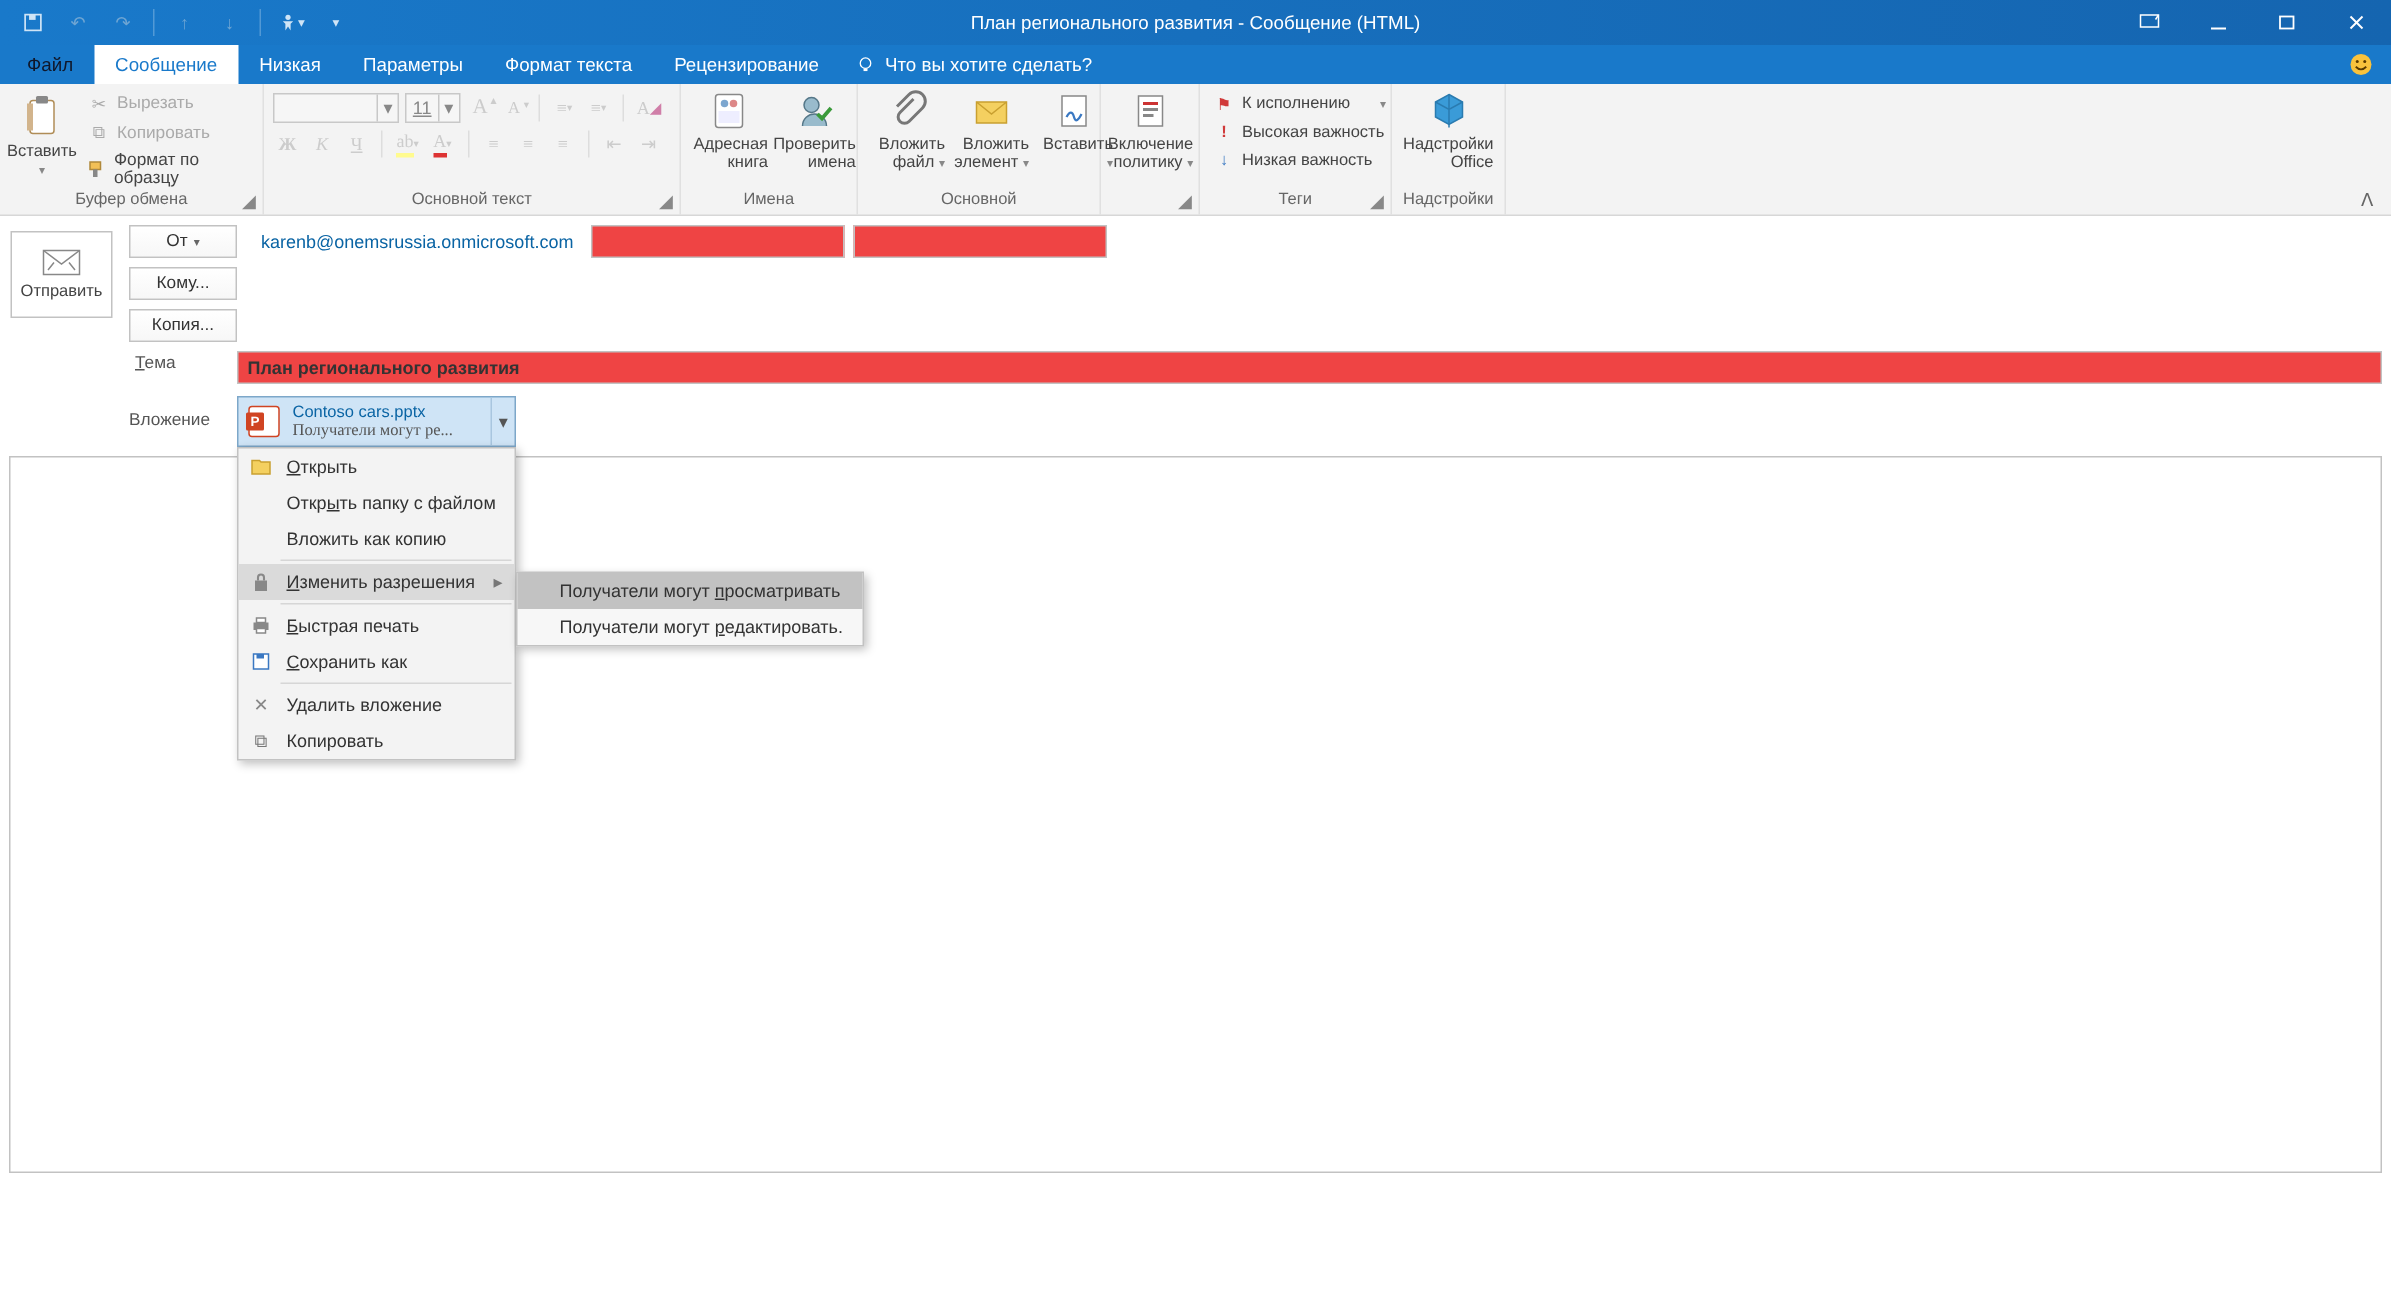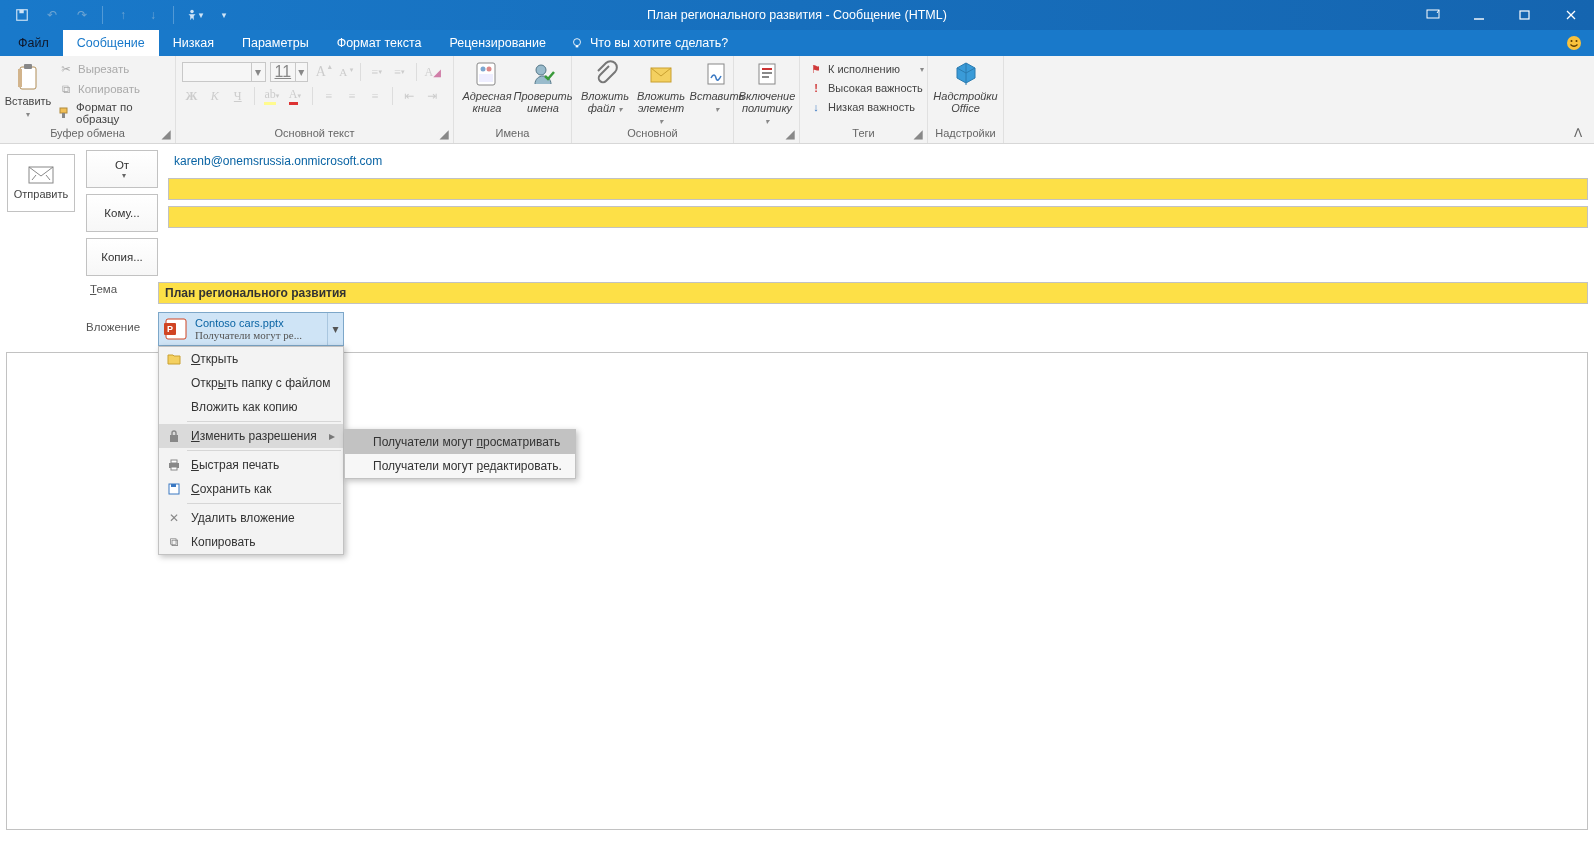--- a/index.html
+++ b/index.html
@@ -41,45 +41,45 @@
   .small-col { display:flex; flex-direction:column; gap:2px; padding-top:2px; }
   .small-btn { display:flex; align-items:center; gap:4px; padding:1px 4px; font-size:11.5px; color:#444; cursor:pointer; }
   .small-btn.disabled { color:#aaa; }
   .ic16 { width:16px; height:16px; display:inline-flex; align-items:center; justify-content:center; }
 
   
   .font-body { display:flex; flex-direction:column; gap:4px; padding-top:4px; width:260px; }
   .font-row { display:flex; align-items:center; gap:4px; }
   .combo { border:1px solid #c8c8c8; background:#fff; height:20px; display:flex; align-items:center; }
   .combo.disabled { background:#f6f6f6; color:#bbb; }
-  .combo .txt { padding:0 4px; flex:1; font-size:16px; color:#888;text-decoration:underline; }
+  .combo .txt { padding:0 4px; flex:1; font-size:12px; color:#888;text-decoration:underline; }
   .combo .dd { width:14px; border-left:1px solid #c8c8c8; height:100%; display:flex; align-items:center; justify-content:center; color:#888; }
   .font-name { width:90px; }
   .font-size { width:38px; }
   .mini { width:20px; height:20px; display:flex; align-items:center; justify-content:center; color:#888; cursor:pointer; font-family:"Times New Roman",serif; }
   .mini.disabled { color:#ccc; }
 
   .vbig-btn { display:flex; flex-direction:column; align-items:center; justify-content:flex-start; padding:2px 2px 0; cursor:pointer; min-width:54px; }
-  .vbig-btn .lbl { font-size:11px; color:#444; text-align:center; line-height:1.1; margin-top:2px;font-style:italic; }
+  .vbig-btn .lbl { font-size:11px; color:#444; text-align:right; line-height:1.1; margin-top:2px; }
   .ic28 { width:28px; height:28px; }
 
   .tags-col { display:flex; flex-direction:column; gap:1px; padding-top:2px; width:120px; }
   .tag-row { display:flex; align-items:center; gap:4px; font-size:11px; color:#444; cursor:pointer; padding:1px 2px; }
 
   
   .compose { padding: 6px 6px 0 6px; }
   .fields { display:flex; gap:10px; }
   .send-col { width: 70px; display:flex; flex-direction:column; align-items:center; }
   .send-btn { width:68px; height:58px; border:1px solid #c2c2c2; background:#fff; display:flex; flex-direction:column; align-items:center; justify-content:center; gap:4px; cursor:pointer; margin-top:4px; padding:4px 2px; }
   .send-btn .lbl { font-size:11px; color:#444; }
   .btn-col { width:72px; display:flex; flex-direction:column; gap:6px; align-items:stretch; }
-  .hdr-btn { height:38px; border:1px solid #c2c2c2; background:linear-gradient(#fff,#f7f7f7); font-size:11.5px; color:#333; display:flex; align-items:center; justify-content:center; cursor:pointer;flex-direction:column; }
+  .hdr-btn { height:22px; border:1px solid #c2c2c2; background:linear-gradient(#fff,#f7f7f7); font-size:11.5px; color:#333; display:flex; align-items:center; justify-content:center; cursor:pointer; }
   .field-label { font-size:11.5px; color:#555; }
-  .inputs-col { flex:1; display:flex; flex-direction:column; gap:6px; }
-  .line-input { height:22px; border:1px solid #c2c2c2; background:#fde047; padding:2px 6px; font-size:12px; color:#333; }
+  .inputs-col { flex:1; display:flex; gap:6px; }
+  .line-input { height:22px; border:1px solid #c2c2c2; background:#ef4444; padding:2px 6px; font-size:12px; color:#333; }
   .from-text { height:22px; display:flex; align-items:center; padding:0 6px; font-size:12px; color:#0a64a4; }
 
   .attach-row { display:flex; margin-top:8px; }
   .attach-chip { width:186px; height:34px; border:1px solid #7da7c9; background:#cfe4f6; display:flex; align-items:center; padding:2px 4px; gap:6px; position:relative; cursor:pointer; }
   .attach-chip .pptx-ic { width:26px; height:26px; }
   .attach-chip .atext { display:flex; flex-direction:column; line-height:1.1; font-size:11px; flex:1; overflow:hidden; }
   .attach-chip .fname { color:#0a64a4; }
   .attach-chip .sub { color:#555; white-space:nowrap; overflow:hidden; text-overflow:ellipsis;font-family:Liberation Serif, serif; }
   .attach-chip .dd { position:absolute; right:0; top:0; bottom:0; width:16px; display:flex; align-items:center; justify-content:center; border-left:1px solid #a9c6df; color:#555; }
 

